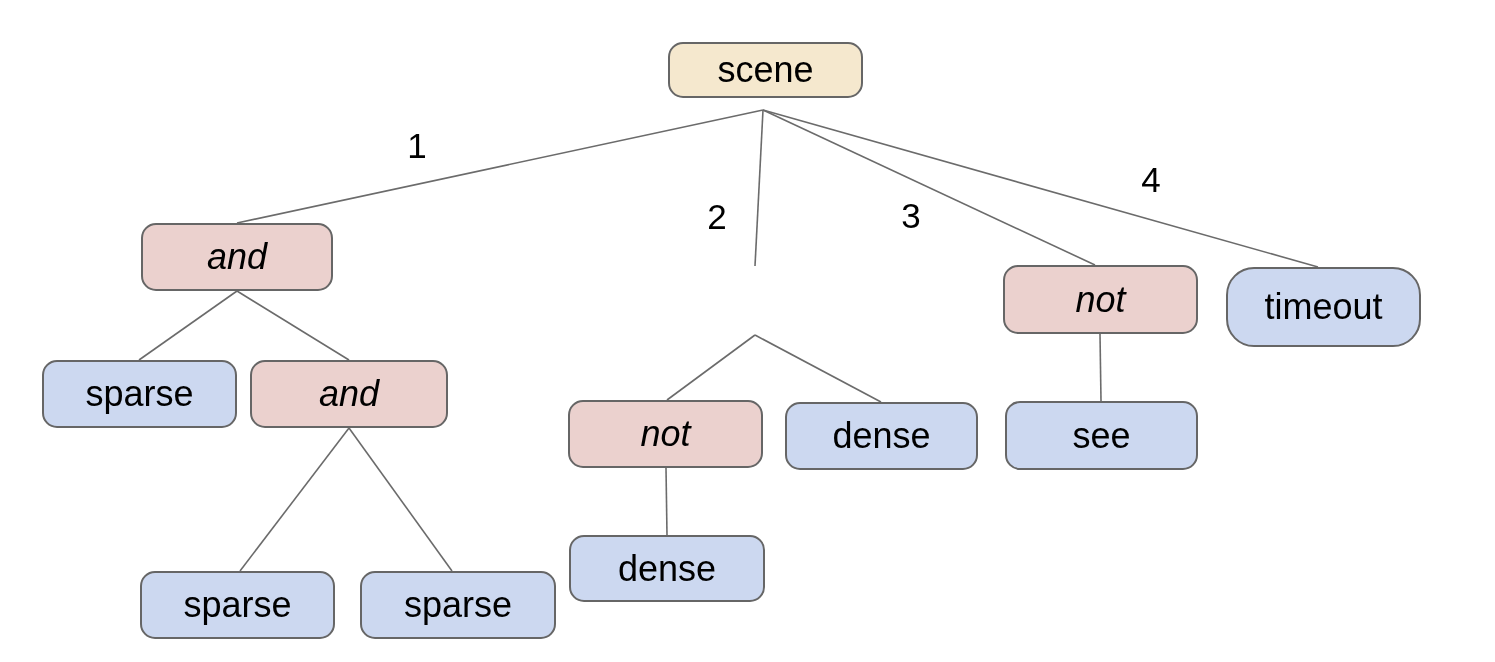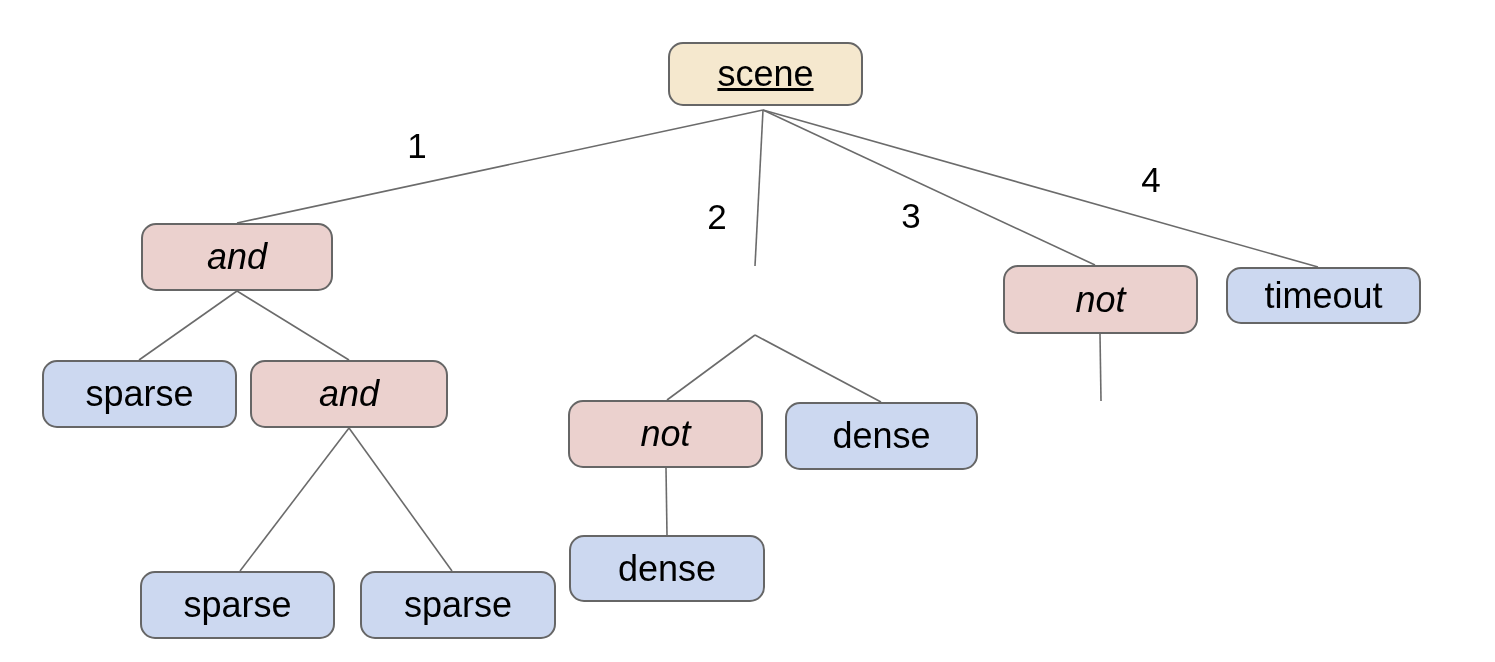--- a/index.html
+++ b/index.html
@@ -73,37 +73,38 @@
     <line x1="755" y1="335" x2="881" y2="402"></line>
     <line x1="666" y1="468" x2="667" y2="535"></line>
     <line x1="1100" y1="334" x2="1101" y2="401"></line>
   </svg>
 
   <div class="edge-label" style="left:417px; top:146px;">1</div>
   <div class="edge-label" style="left:717px; top:217px;">2</div>
   <div class="edge-label" style="left:911px; top:216px;">3</div>
   <div class="edge-label" style="left:1151px; top:180px;">4</div>
 
-  <div class="node scene" style="left:668px; top:42px; width:195px; height:64px;text-decoration:underline;">scene</div>
+  <div class="node scene" style="left:668px; top:42px; width:195px; height:56px;">scene</div>
 
   <div class="node op" style="left:141px; top:223px; width:192px; height:68px;">and</div>
 
 
   <div class="node op" style="left:1003px; top:265px; width:195px; height:69px;">not</div>
 
-  <div class="node leaf" style="left:1226px; top:267px; width:195px; height:57px;">timeout</div>
+  <div class="node leaf" style="left:1226px; top:267px; width:195px; height:80px;border-radius:28px;">timeout</div>
 
   <div class="node leaf" style="left:42px; top:360px; width:195px; height:68px;">sparse</div>
 
   <div class="node op" style="left:250px; top:360px; width:198px; height:68px;">and</div>
 
   <div class="node op" style="left:568px; top:400px; width:195px; height:68px;">not</div>
 
   <div class="node leaf" style="left:785px; top:402px; width:193px; height:68px;">dense</div>
 
+  <div class="node leaf" style="left:1005px; top:401px; width:193px; height:69px;">see</div>
 
   <div class="node leaf" style="left:140px; top:571px; width:195px; height:68px;">sparse</div>
 
   <div class="node leaf" style="left:360px; top:571px; width:196px; height:68px;">sparse</div>
 
   <div class="node leaf" style="left:569px; top:535px; width:196px; height:67px;">dense</div>
 
 </div>
 
 </body></html>

